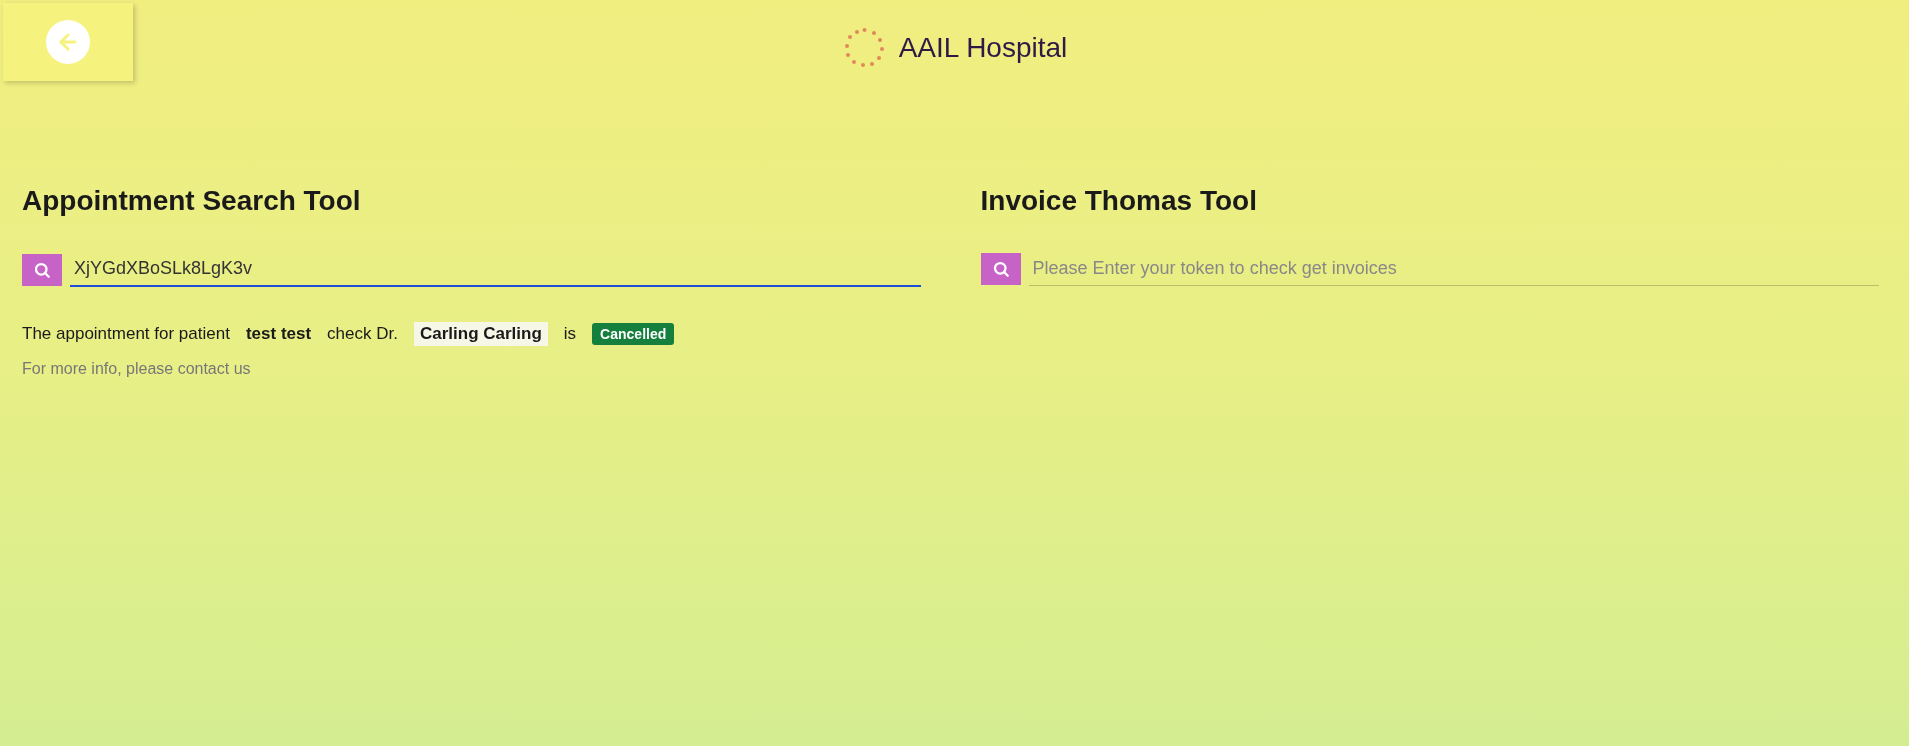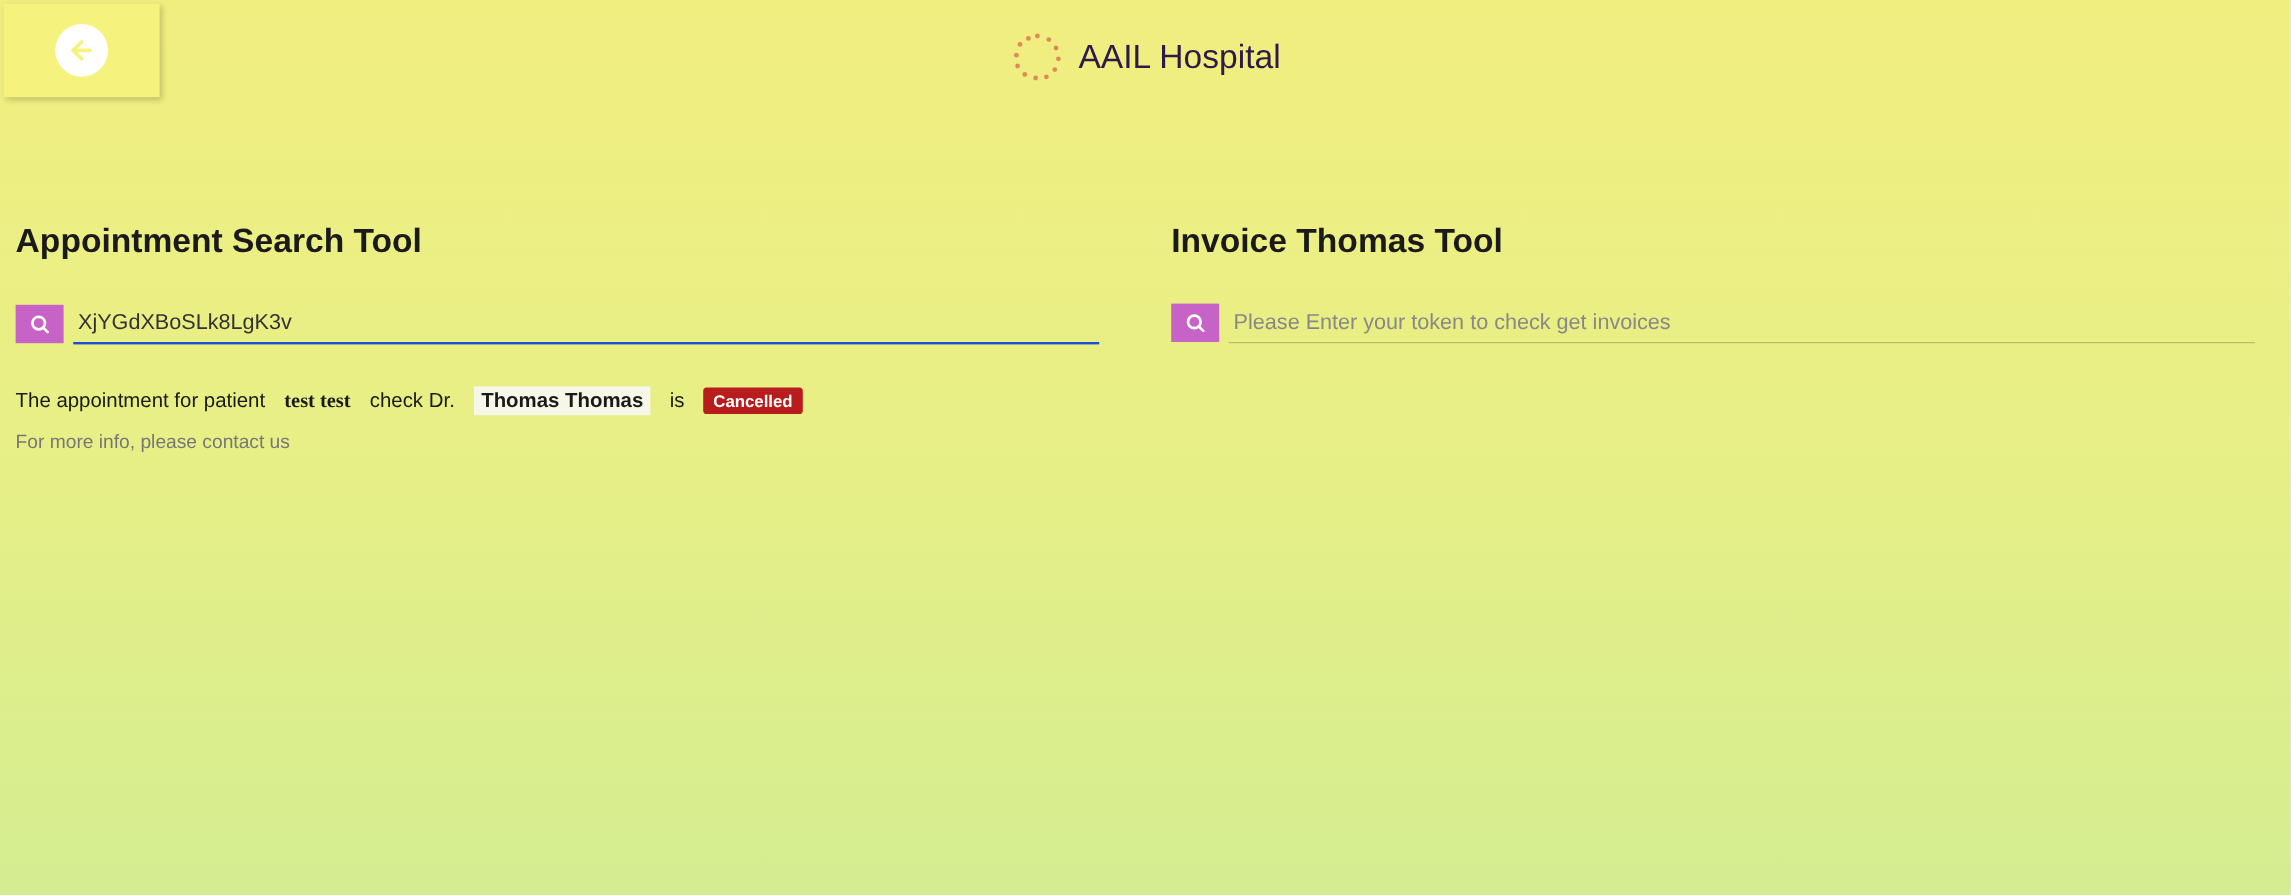--- a/index.html
+++ b/index.html
@@ -70,21 +70,22 @@
       margin-top: 115px;
       padding: 0;
     }
     
     .section {
       flex: 1;
       padding-right: 30px;
     }
     
     .section-left {
-      padding-left: 13px;
+      padding-left: 0;
+      margin-left: 22px;
     }
     
     .section-right {
       padding-left: 30px;
     }
     
     .section-title {
       font-size: 28px;
       font-weight: 600;
       color: #1a1a1a;
@@ -135,31 +136,30 @@
       font-size: 17px;
       color: #1a1a1a;
       display: flex;
       align-items: center;
       flex-wrap: wrap;
       gap: 16px;
     }
     
     .result-bold {
       font-weight: 700;
-      font-family: Liberation Serif, serif;
     }
     
     .doctor-name {
       font-weight: 700;
       background: #f7f7e8;
       padding: 2px 6px;
     }
     
     .status-badge {
-      background: #b91c1c;
+      background: #15803d;
       color: white;
       font-weight: 700;
       font-size: 14px;
       padding: 3px 8px;
       border-radius: 3px;
     }
     
     .result-info {
       margin-top: 14px;
       font-size: 16px;
@@ -210,21 +210,21 @@
         </svg>
       </button>
       <input type="text" class="search-input active" value="XjYGdXBoSLk8LgK3v" style="">
     </div>
 
     <div class="result">
       <div class="result-line">
         <span>The appointment for patient</span>
         <span class="result-bold">test test</span>
         <span>check Dr.</span>
-        <span class="doctor-name">Thomas Thomas</span>
+        <span class="doctor-name">Carling Carling</span>
         <span>is</span>
         <span class="status-badge">Cancelled</span>
       </div>
       <div class="result-info">For more info, please contact us</div>
     </div>
   </div>
 
   <div class="section section-right">
     <h2 class="section-title">Invoice Thomas Tool</h2>
 

